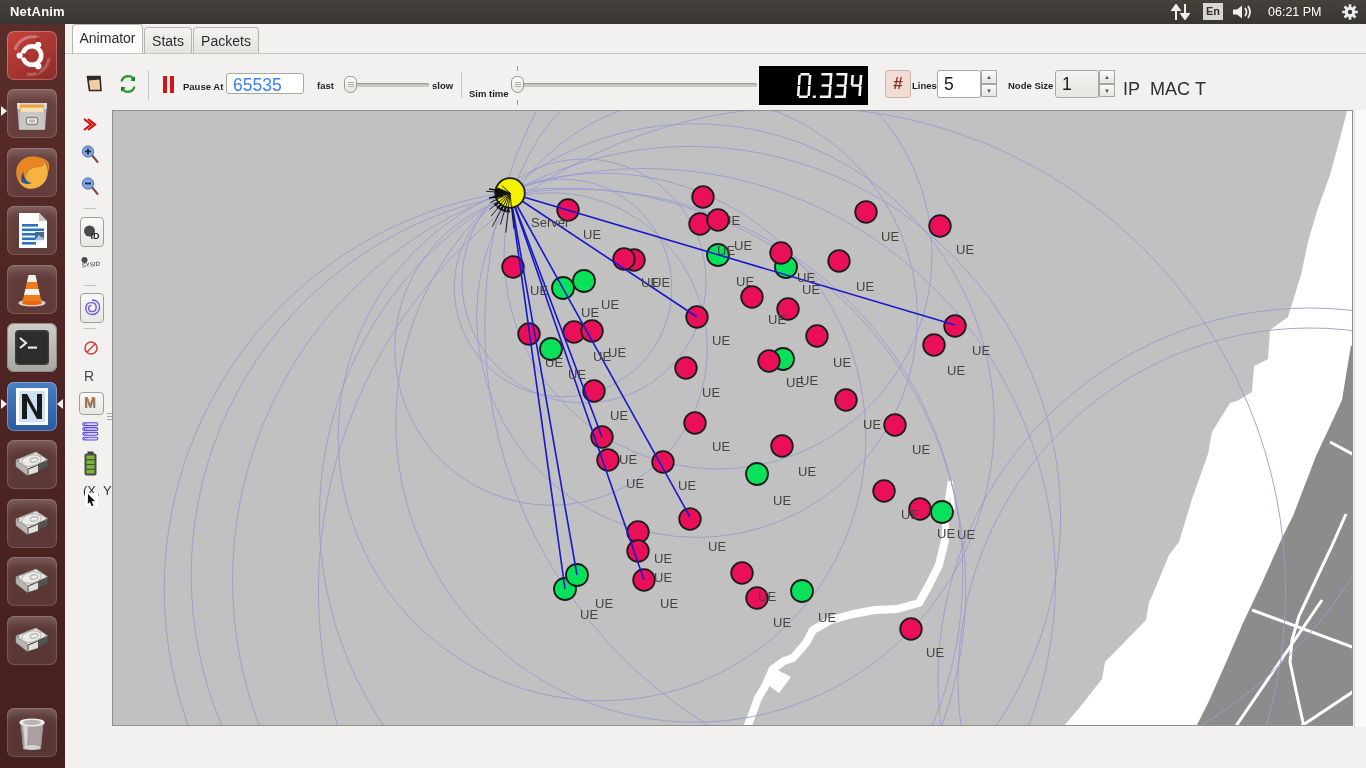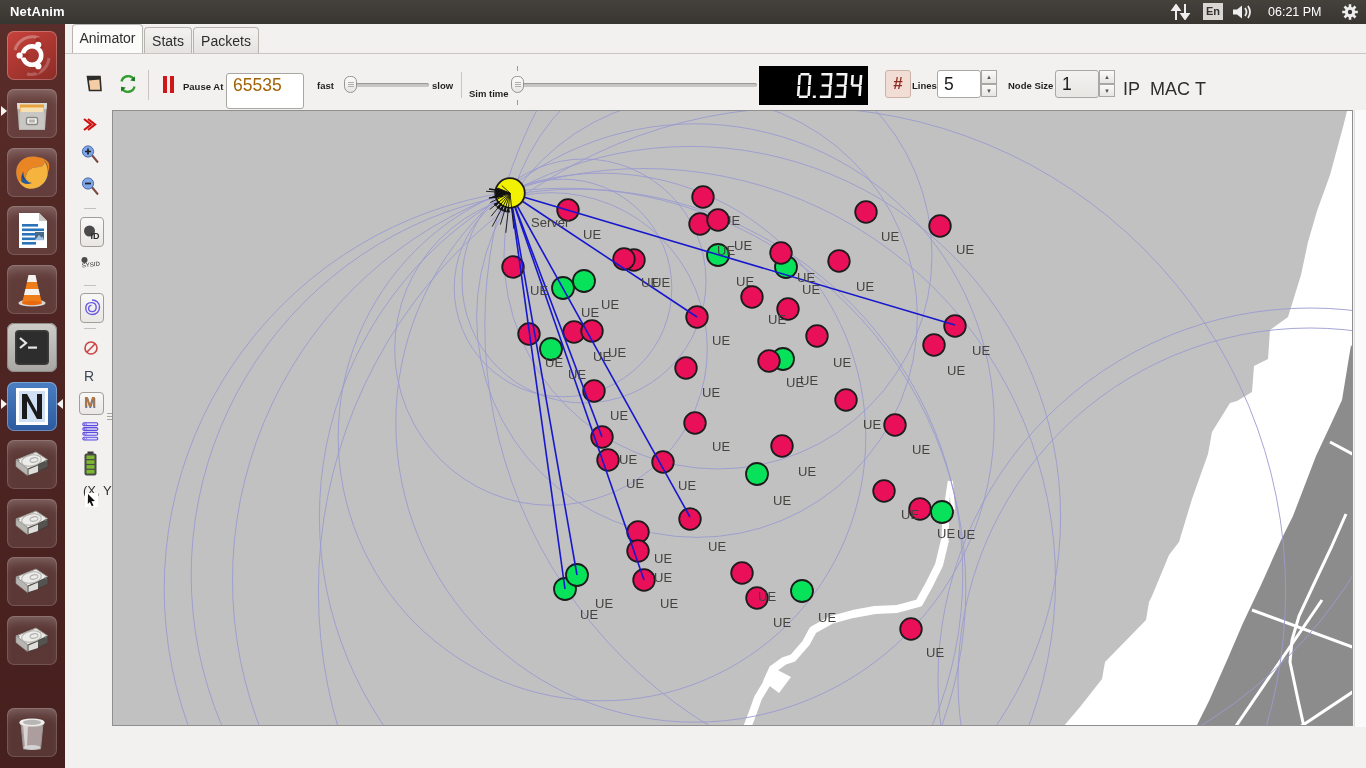--- a/index.html
+++ b/index.html
@@ -214,21 +214,21 @@
  <svg class="ltool" style="left:53px;top:50px" width="20" height="20" viewBox="0 0 20 20">
   <path d="M3.5 7.5 A 6.8 6.8 0 0 1 16 5.5" fill="none" stroke="#2f9e2f" stroke-width="2.3"></path>
   <path d="M16.8 2.2 L17 7.2 L12.2 6.6 Z" fill="#1d7a1d"></path>
   <path d="M16.5 12.5 A 6.8 6.8 0 0 1 4 14.5" fill="none" stroke="#2f9e2f" stroke-width="2.3"></path>
   <path d="M3.2 17.8 L3 12.8 L7.8 13.4 Z" fill="#1d7a1d"></path>
  </svg>
  <div class="vsep" style="left:83px;top:46px;height:30px"></div>
  <div style="position:absolute;left:98px;top:52px;width:3.5px;height:17px;background:#d01616"></div>
  <div style="position:absolute;left:105px;top:52px;width:3.5px;height:17px;background:#d01616"></div>
  <div class="tbtext" style="left:118px;top:57px">Pause At</div>
- <div class="inp" style="left:161px;top:49px;width:78px;height:36px;font-size:17.5px;color:#a16207;padding:1px 0 0 6px">65535</div>
+ <div class="inp" style="left:161px;top:49px;width:78px;height:21px;font-size:17.5px;color:#3b82f6;padding:1px 0 0 6px">65535</div>
  <div class="tbtext" style="left:252px;top:56px">fast</div>
  <div class="groove" style="left:288px;top:59px;width:76px"></div>
  <div class="handle" style="left:279px;top:52px">
       <div class="hlines"></div>
     </div>
  <div class="tbtext" style="left:367px;top:56px">slow</div>
  <div class="vsep" style="left:396px;top:48px;height:26px"></div>
  <div class="tbtext" style="left:404px;top:64px">Sim time</div>
  <div class="groove" style="left:455px;top:59px;width:237px"></div>
  <div class="handle" style="left:446px;top:52px">

